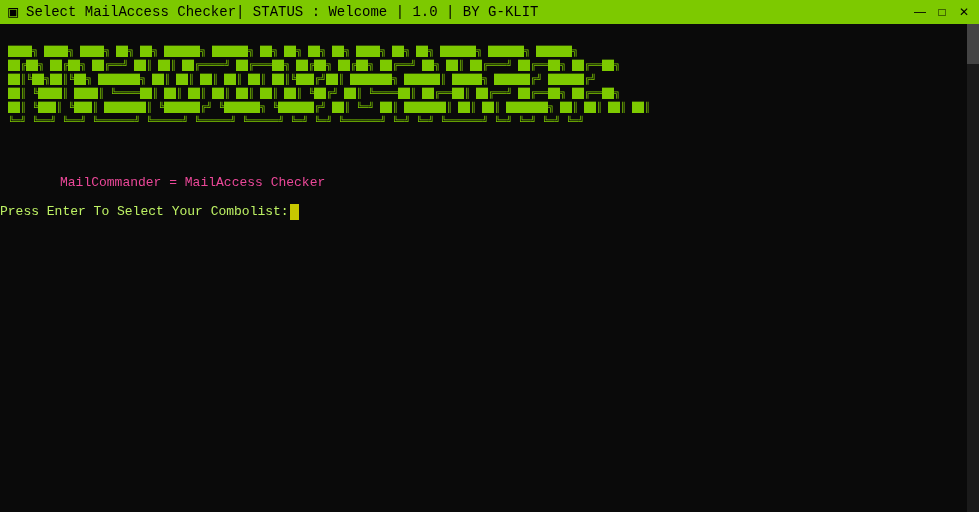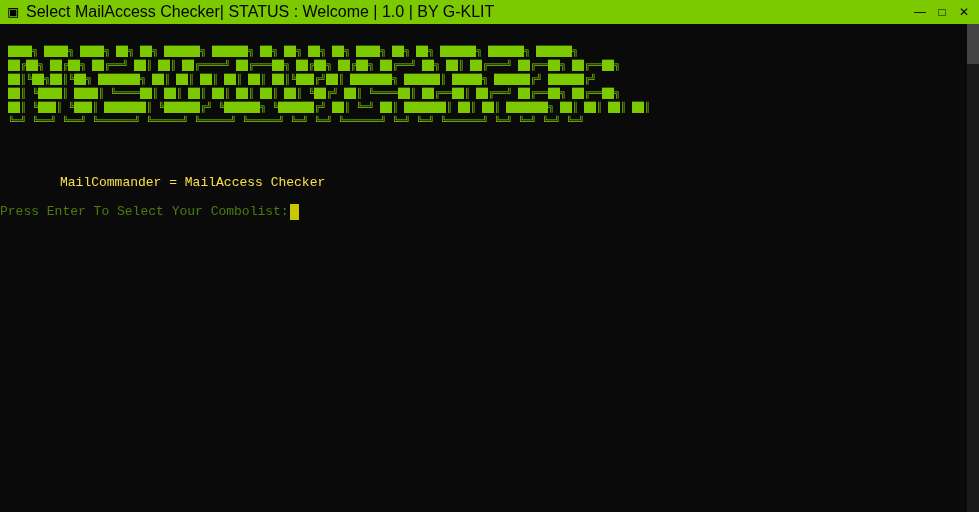--- a/index.html
+++ b/index.html
@@ -37,23 +37,23 @@
 
     .titlebar-icon {
       width: 14px;
       height: 14px;
       display: flex;
       align-items: center;
       justify-content: center;
     }
 
     .titlebar-title {
-      font-size: 16px;
+      font-size: 14px;
       color: #000;
-      font-family: Liberation Sans, sans-serif;
+      font-family: Liberation Mono, monospace;
     }
 
     .titlebar-controls {
       display: flex;
       gap: 4px;
     }
 
     .titlebar-btn {
       width: 18px;
       height: 14px;
@@ -75,32 +75,32 @@
       position: relative;
       overflow: hidden;
     }
 
     
     .info-section {
       padding: 8px 0 4px 60px;
     }
 
     .info-line {
-      color: #fde047;
+      color: #ec4899;
       font-size: 13px;
       line-height: 1.6;
       font-family: 'Courier New', Courier, monospace;
     }
 
     
     .prompt-line {
       padding: 6px 0 0 0;
       font-family: 'Courier New', Courier, monospace;
       font-size: 13px;
-      color: #4d7c0f;
+      color: #bef264;
       display: flex;
       align-items: center;
     }
 
     .cursor {
       display: inline-block;
       width: 9px;
       height: 16px;
       background: #c8c800;
       margin-left: 1px;

